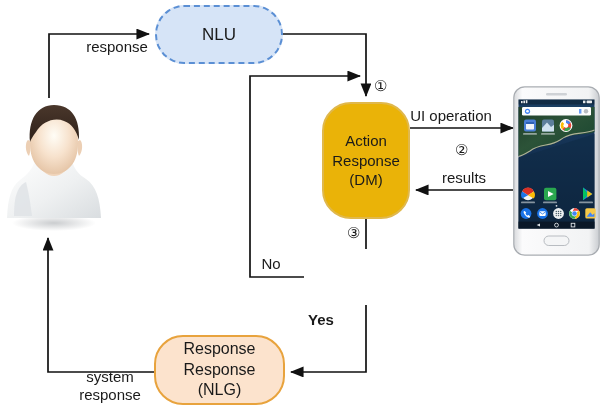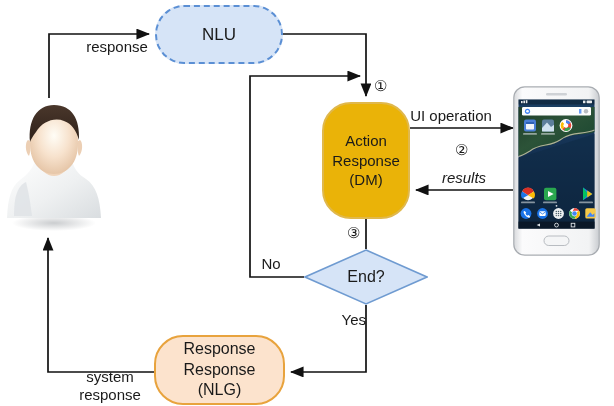--- a/index.html
+++ b/index.html
@@ -181,44 +181,38 @@
   <div class="node" id="node-nlu">
     <span>NLU</span>
   </div>
 
   <div class="node" id="node-executor">
     <span>Action</span>
     <span>Response</span>
     <span>(DM)</span>
   </div>
 
-  <div class="node" id="node-end">
-    <svg class="diamond-shape" viewBox="0 0 124 56" preserveAspectRatio="none">
-      <polygon points="62,1 123,28 62,55 1,28" fill="#d6e4f7" stroke="#6f9bd1" stroke-width="1.6"></polygon>
-    </svg>
-    <div class="diamond-label">End?</div>
-  </div>
 
   <div class="node" id="node-nlg">
     <span>Response</span>
     <span>Response</span>
     <span>(NLG)</span>
   </div>
 
   <div class="edge-label" style="left:62px; top:38px; width:110px;">
     <div>response</div>
   </div>
 
   <div class="edge-label" style="left:401px; top:107px; width:100px;">UI operation</div>
 
-  <div class="edge-label" style="left:424px; top:169px; width:80px;font-style:italic;">results</div>
+  <div class="edge-label" style="left:424px; top:169px; width:80px;">results</div>
 
   <div class="edge-label" style="left:252px; top:255px; width:38px; text-align:center;">No</div>
 
-  <div class="edge-label" style="left:326px; top:311px; width:40px; text-align:right;">Yes</div>
+  <div class="edge-label" style="left:308px; top:311px; width:40px; text-align:left;font-weight:bold;">Yes</div>
 
   <div class="edge-label" style="left:55px; top:320px; width:110px;margin-top:48px;">
     <div>system</div>
     <div>response</div>
   </div>
 
   <div class="step-badge" style="left:374px; top:77px;">①</div>
   <div class="step-badge" style="left:455px; top:141px;">②</div>
   <div class="step-badge" style="left:347px; top:224px;">③</div>
 

